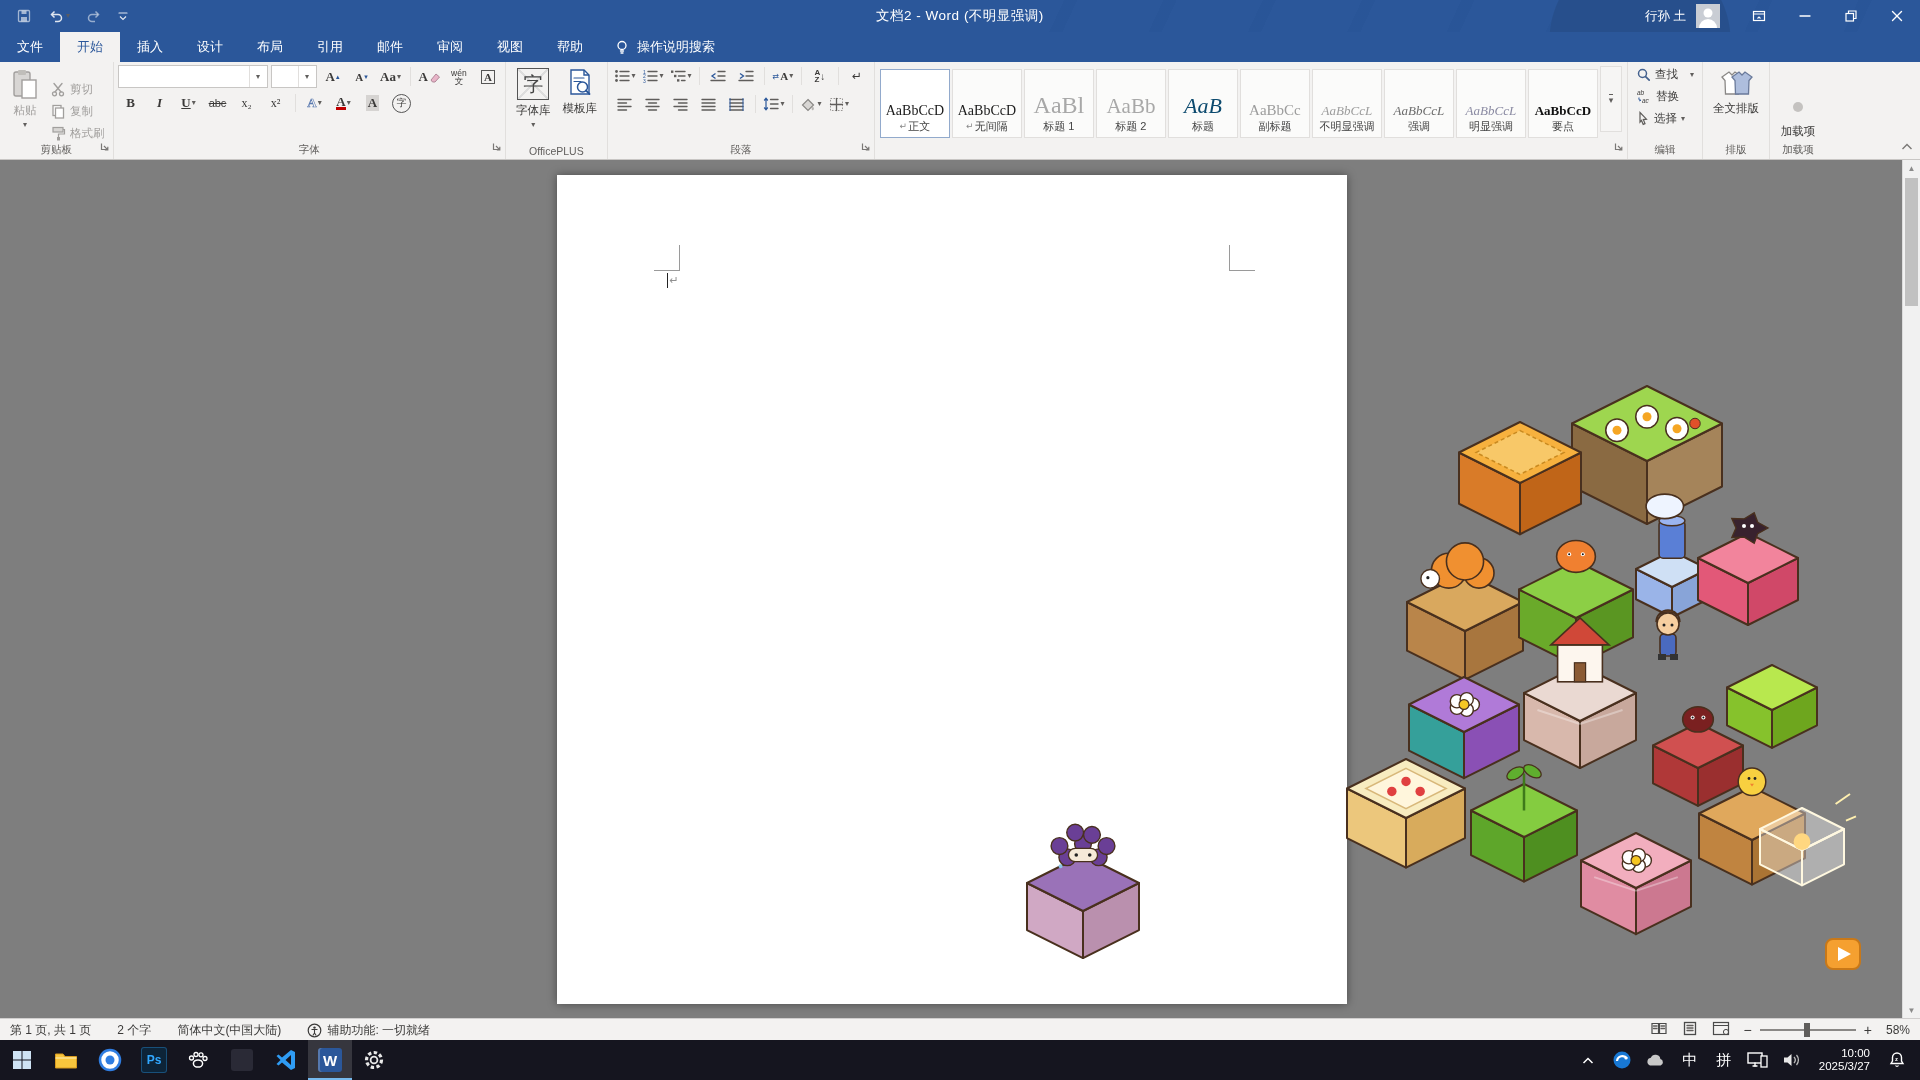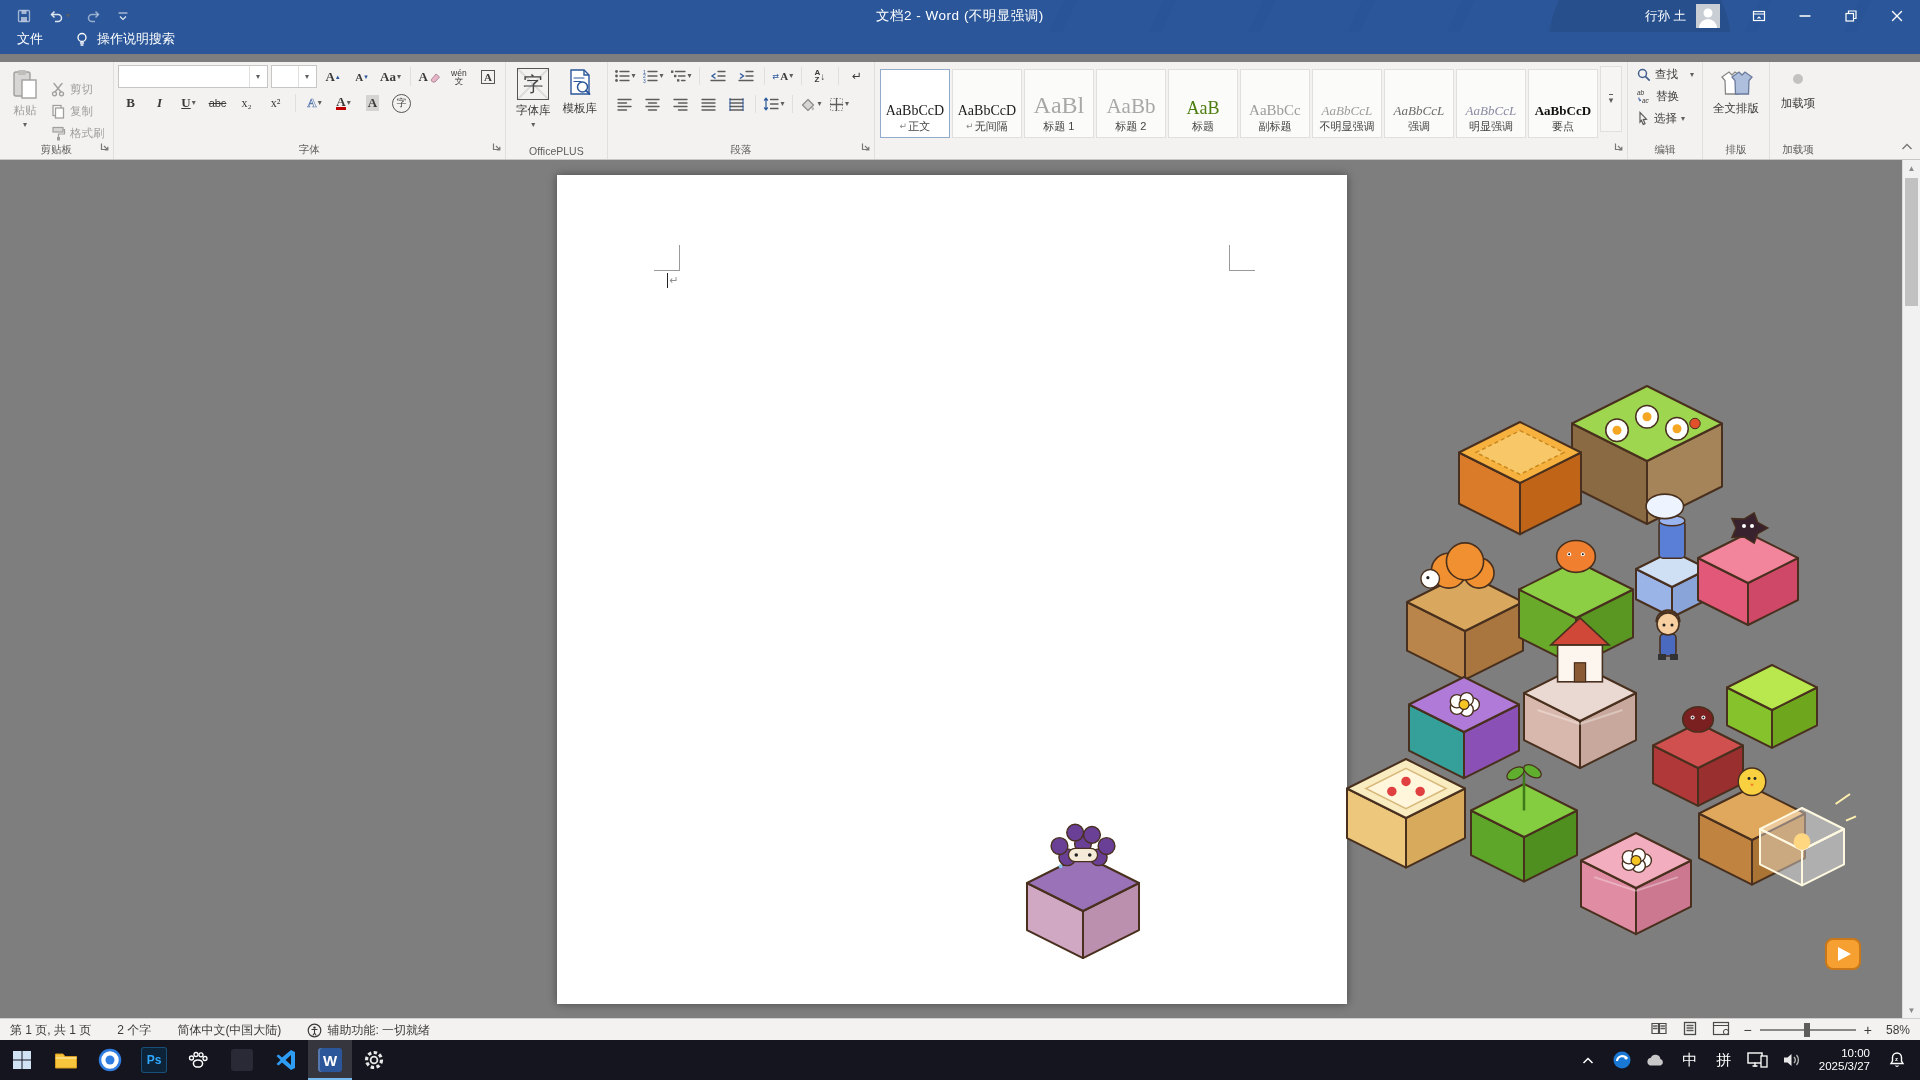--- a/index.html
+++ b/index.html
@@ -15,21 +15,21 @@
       repeating-linear-gradient(115deg, transparent 0 40px, #25509177 40px 52px, transparent 52px 90px);}
   .qat{display:flex;align-items:center;gap:16px;padding-left:16px;z-index:2;}
   .qat .qbtn{display:flex;align-items:center;gap:2px;opacity:.85;}
   .win-title{position:absolute;left:0;right:0;text-align:center;font-size:13.5px;letter-spacing:.5px;}
   .tb-right{margin-left:auto;display:flex;align-items:center;height:100%;z-index:2;}
   .tb-user{font-size:12.5px;margin-right:10px;}
   .tb-avatar{width:24px;height:24px;background:#c9cdd4;display:flex;align-items:flex-end;justify-content:center;margin-right:16px;overflow:hidden;}
   .winbtn{width:46px;height:32px;display:flex;align-items:center;justify-content:center;}
 
   
-  .tabrow{position:absolute;top:24px;left:0;right:0;height:30px;background:#2b579a;display:flex;
+  .tabrow{position:absolute;top:32px;left:0;right:0;height:30px;background:#2b579a;display:flex;
     align-items:stretch;color:#fff;z-index:29;}
   .tab{padding:0 17px;font-size:13px;display:flex;align-items:center;cursor:default;}
   .tab.active{background:#f3f2f1;color:#2b579a;}
   .tab-search{display:flex;align-items:center;gap:7px;margin-left:14px;font-size:13px;}
 
   
   .ribbon{position:absolute;top:62px;left:0;right:0;height:97px;background:#f3f2f1;
     border-bottom:1px solid #c8c6c4;display:flex;z-index:28;color:#3b3a39;}
   .rgroup{position:relative;display:flex;padding:3px 4px 18px 4px;border-right:1px solid #e1dfdd;}
   .glabel{position:absolute;bottom:2px;left:0;right:0;text-align:center;font-size:10.5px;color:#605e5c;white-space:nowrap;}
@@ -57,21 +57,21 @@
   .gallery{display:flex;align-items:center;}
   .style-item{width:68px;height:64px;margin:1px;background:#fbfbfa;border:1px solid #e1dfdd;
     display:flex;flex-direction:column;align-items:center;justify-content:flex-end;padding-bottom:3px;overflow:hidden;}
   .style-item.selected{border:1px solid #92aacc;background:#fff;}
   .stprev{white-space:nowrap;font-family:"Liberation Serif",serif;}
   .stlabel{font-size:11px;color:#444;white-space:nowrap;display:flex;align-items:center;gap:1px;}
   .stmark{color:#888;font-size:9px;}
   .pv-normal{font-size:14px;color:#1a1a1a;}
   .pv-h1{font-size:24px;color:#a8a8a8;}
   .pv-h2{font-size:21px;color:#a8a8a8;}
-  .pv-title{font-size:18px;color:#4d7c0f;}
+  .pv-title{font-size:22px;color:#0c4a6e;font-style:italic;}
   .pv-subtitle{font-size:15px;color:#9c9c9c;}
   .pv-subtle{font-size:13px;font-style:italic;color:#9c9c9c;}
   .pv-emphasis{font-size:13px;font-style:italic;color:#6b6b6b;}
   .pv-intense{font-size:13px;font-style:italic;color:#8a8aa2;}
   .pv-strong{font-size:13px;font-weight:bold;color:#111;}
   .gal-more{width:20px;height:64px;border:1px solid #e1dfdd;margin:1px;display:flex;align-items:center;justify-content:center;background:#f6f5f4;}
   .more-glyph{font-size:9px;color:#605e5c;border-top:1px solid #605e5c;line-height:8px;padding-top:1px;}
 
   .sortico{display:flex;align-items:center;font-size:8px;font-weight:bold;color:#3b3a39;line-height:7px;}
   .sortico .az{display:flex;flex-direction:column;}
@@ -202,20 +202,31 @@
               <line x1="3.5" y1="3.5" x2="12.5" y2="12.5" stroke="#fff" stroke-width="1.4" stroke-linecap="round"></line>
               <line x1="12.5" y1="3.5" x2="3.5" y2="12.5" stroke="#fff" stroke-width="1.4" stroke-linecap="round"></line>
             </svg>
           </span>
         </span>
     </div>
   </div>
 
   <div class="tabrow">
     <span class="tab">文件</span>
+    <span id="tabs-container" style="display:flex;">
+        <span class="tab active">开始</span>
+        <span class="tab ">插入</span>
+        <span class="tab ">设计</span>
+        <span class="tab ">布局</span>
+        <span class="tab ">引用</span>
+        <span class="tab ">邮件</span>
+        <span class="tab ">审阅</span>
+        <span class="tab ">视图</span>
+        <span class="tab ">帮助</span>
+      </span>
     <span class="tab-search">
       <span style="display:inline-flex;line-height:0;">
           <svg width="16" height="16" viewBox="0 0 16 16">
             <circle cx="8" cy="6.5" r="4" fill="none" stroke="#fff" stroke-width="1.3"></circle>
             <line x1="6.5" y1="12" x2="9.5" y2="12" stroke="#fff" stroke-width="1.3" stroke-linecap="round"></line>
             <line x1="7" y1="14" x2="9" y2="14" stroke="#fff" stroke-width="1.3" stroke-linecap="round"></line>
           </svg>
         </span>
       <span>操作说明搜索</span>
     </span>
@@ -662,21 +673,21 @@
             <svg width="34" height="30" viewBox="0 0 34 30">
               <path d="M3 9 L10 4 L13 7 L16 4 L23 9 L20 12.5 L19.5 26 L6.5 26 L6 12.5 Z" fill="#fff" stroke="#8a8886" stroke-width="1.3"></path>
               <path d="M13 9 L20 4 L23 7 L26 4 L33 9 L30 12.5 L29.5 26 L16.5 26 L16 12.5 Z" fill="#aebedd" stroke="#6a7a9a" stroke-width="1.3"></path>
             </svg>
           </span>
         <span>全文排版</span>
       </div>
       <span class="glabel">排版</span>
     </div>
 
-    <div class="rgroup" style="border-right:none;">
+    <div class="rgroup" style="border-right:none;align-items:flex-end;">
       <div class="bigbtn" style="width:36px;white-space:normal;text-align:center;line-height:13px;">
         <span style="display:inline-flex;line-height:0;">
             <svg width="26" height="26" viewBox="0 0 26 26">
               <circle cx="13" cy="11" r="5" fill="#c4c2c0"></circle>
             </svg>
           </span>
         <span>加载项</span>
       </div>
       <span class="glabel">加载项</span>
     </div>

